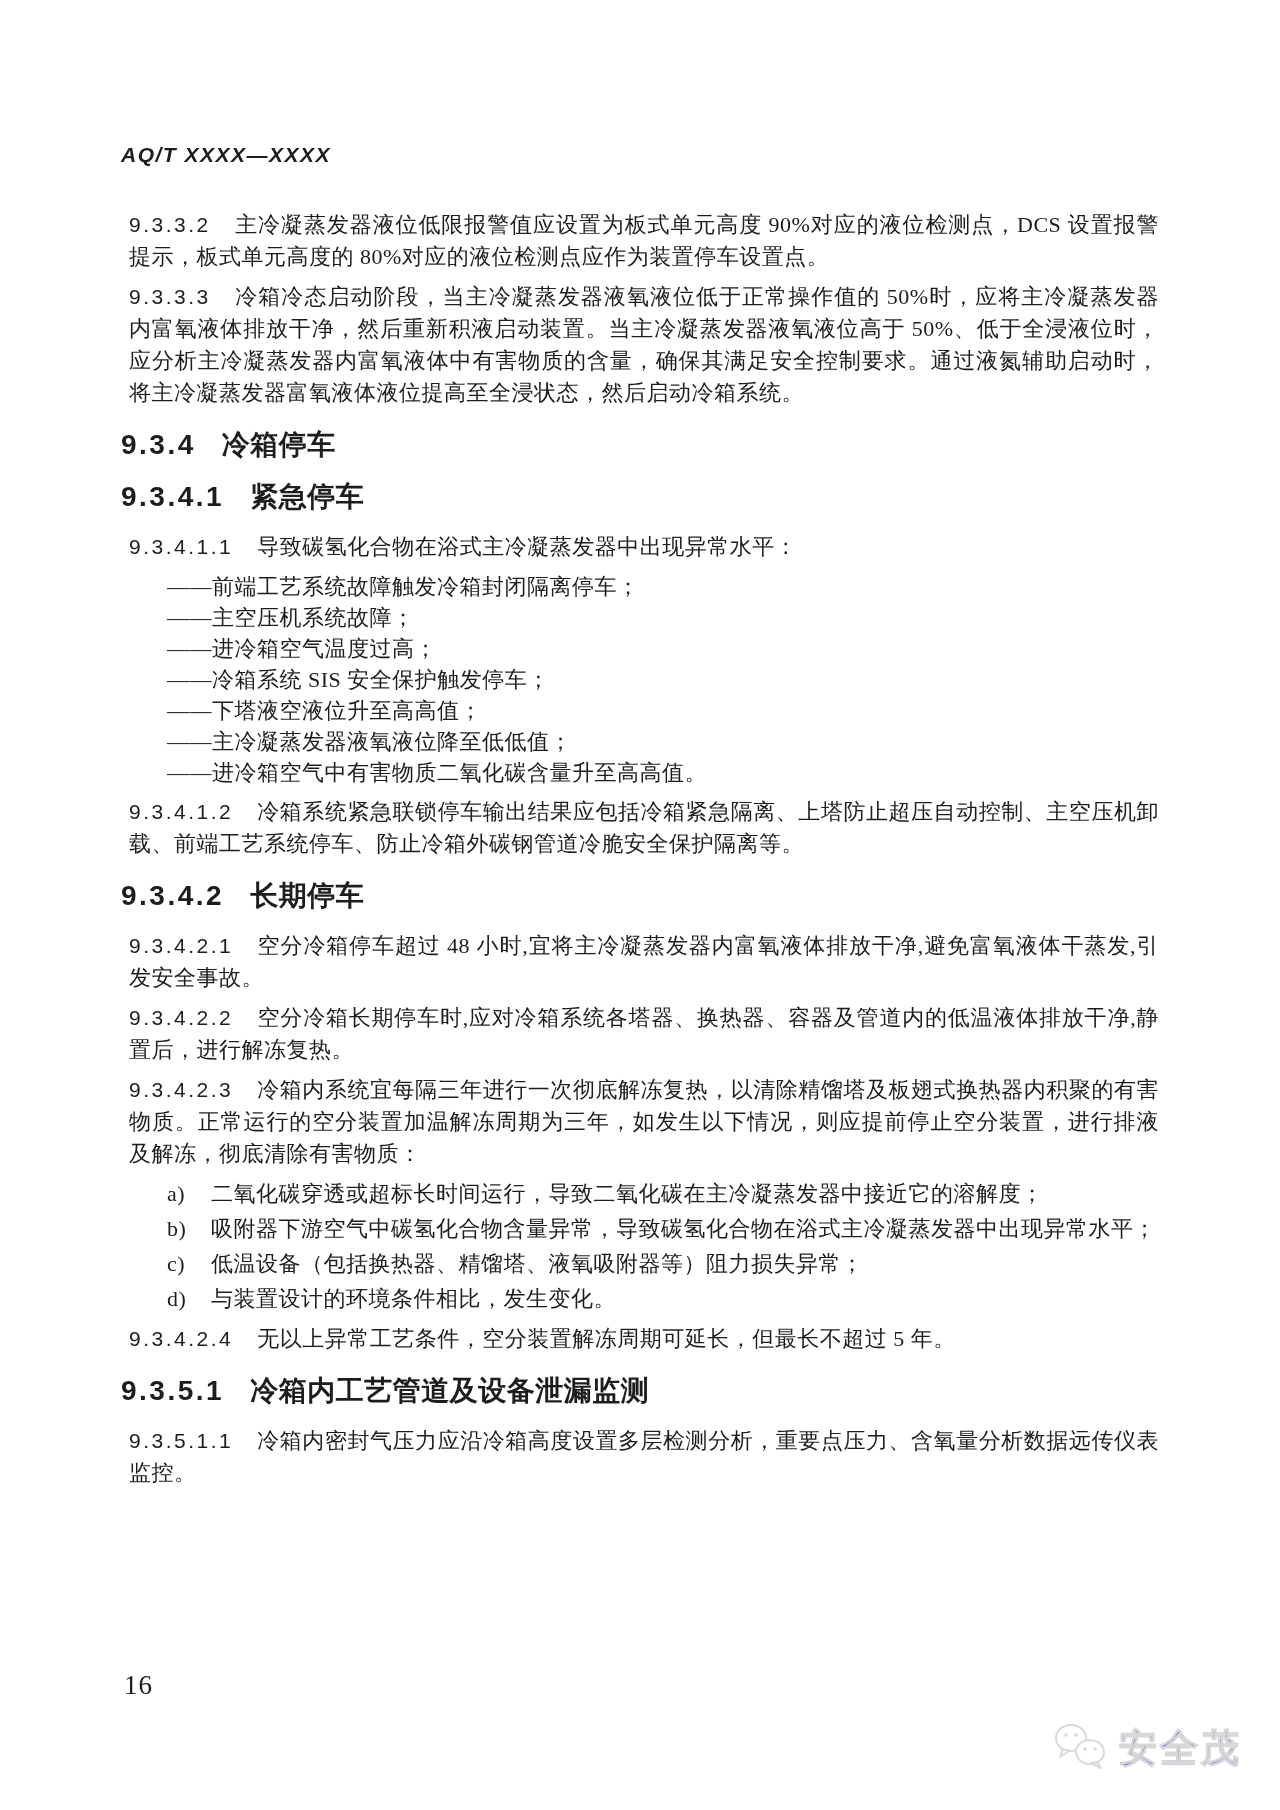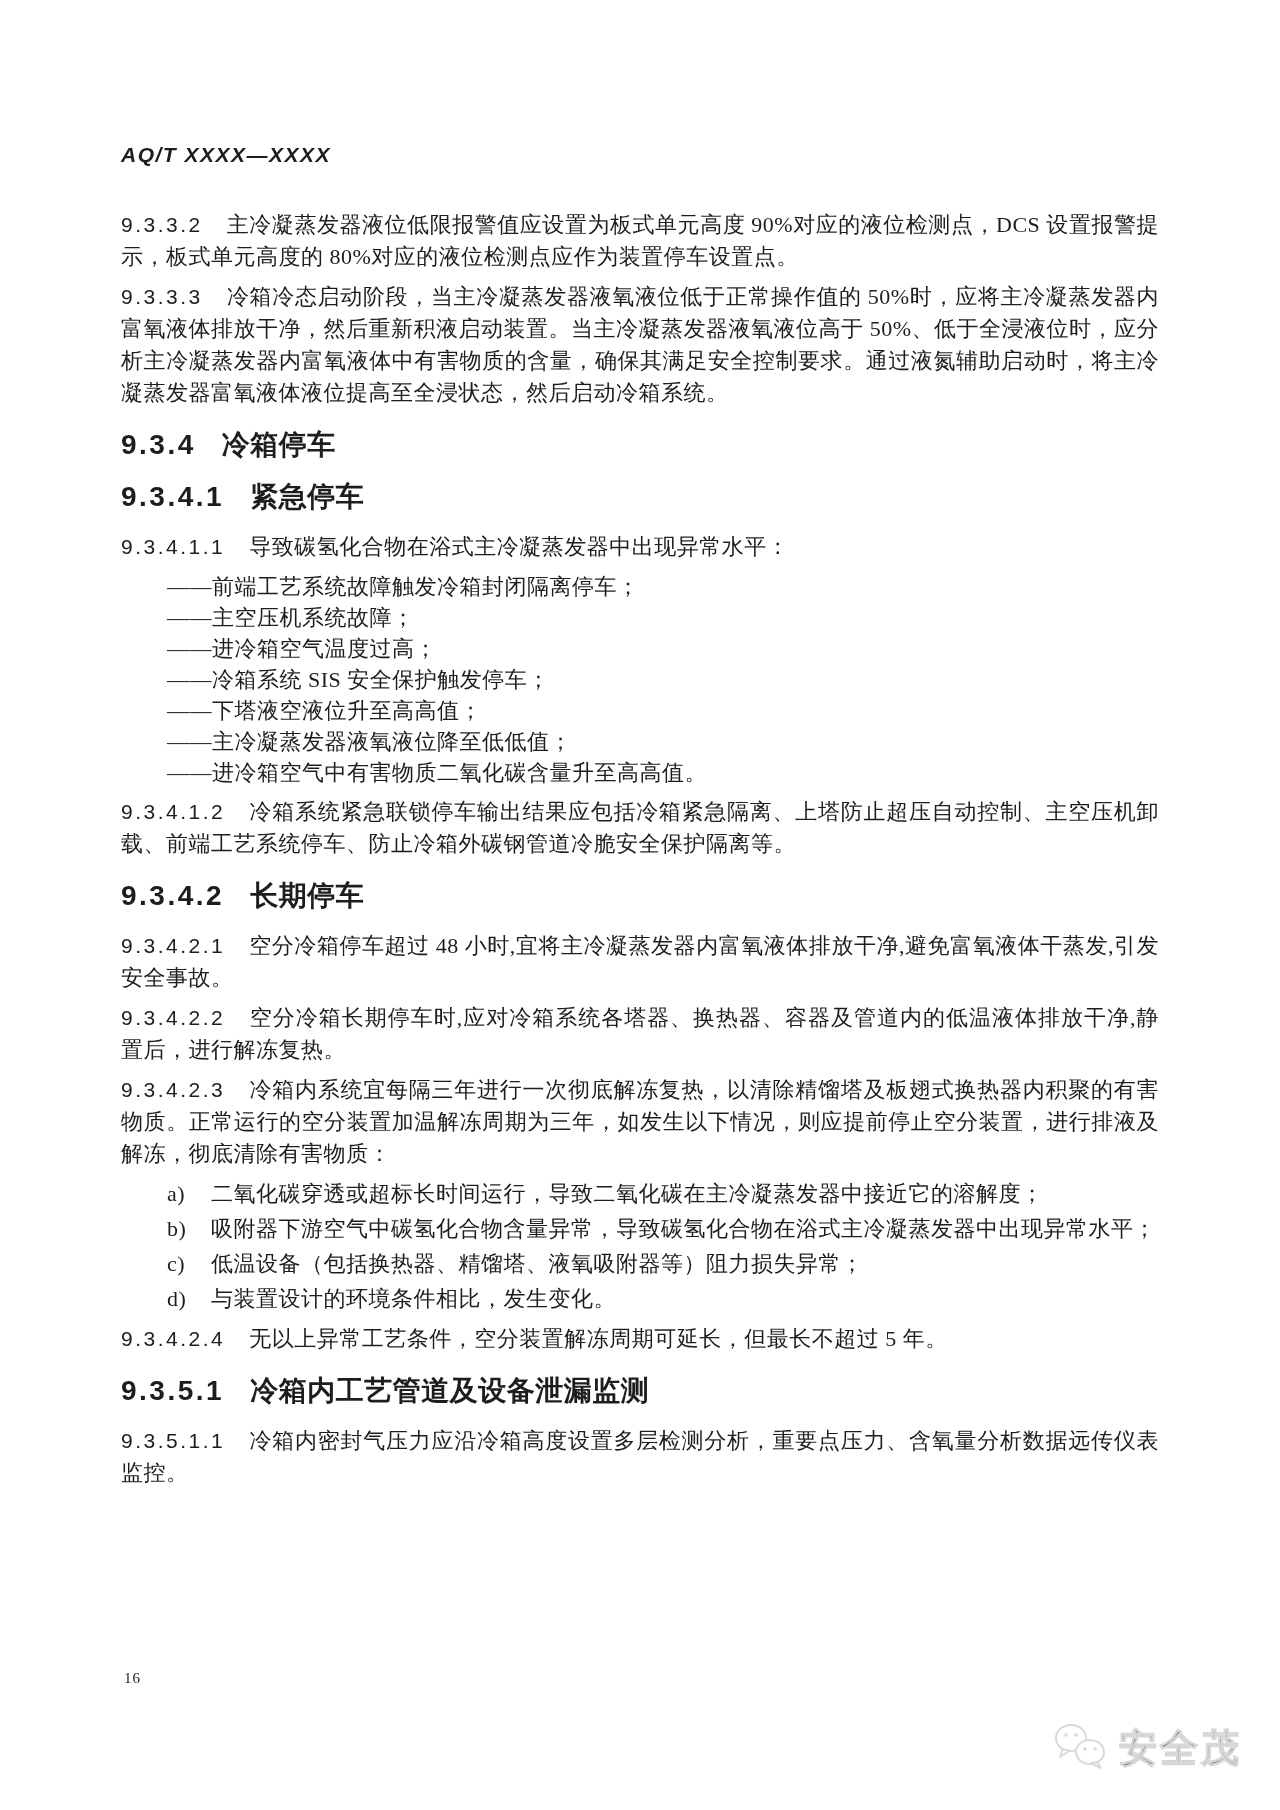--- a/index.html
+++ b/index.html
@@ -19,21 +19,21 @@
     line-height:32px;
     letter-spacing:1.5px;
     margin:0 0 38px 0;
     font-style:italic;
   }
   .para{
     font-size:22px;
     line-height:32px;
     letter-spacing:0.5px;
     text-align:justify;
-    margin:0 0 8px 0;
+    margin:0 0 8px 8px;
   }
   .cnum{
     font-family:"Liberation Sans","DejaVu Sans",sans-serif;
     font-size:21px;
     letter-spacing:2.5px;
     margin-right:24px;
     white-space:nowrap;
   }
   .heading{
     font-family:"Liberation Sans","DejaVu Sans",sans-serif;
@@ -63,36 +63,36 @@
     line-height:32px;
     letter-spacing:0.5px;
     padding-left:46px;
     margin:0 0 3px 0;
   }
   .letter-label{flex:0 0 44px;width:44px;}
   .letter-text{flex:1;text-align:justify;}
   .page-number{
     position:absolute;
     left:124px;top:1670px;
-    font-size:15px;
+    font-size:27px;
     letter-spacing:1px;
   }
   .watermark{
     position:absolute;
     right:38px;top:1722px;
     display:flex;
     align-items:center;
     gap:10px;
   }
   .wm-text{
     font-family:"Liberation Sans","DejaVu Sans",sans-serif;
     font-size:38px;
     font-weight:700;
     letter-spacing:3px;
-    color:#14532d;
+    color:#1d4ed8;
     -webkit-text-stroke:1.3px #d7d7d7;
     text-shadow:0 1px 1px #eeeeee;
   }
 </style>
 </head>
 <body>
 
 <div class="page">
   <div class="content">
 

